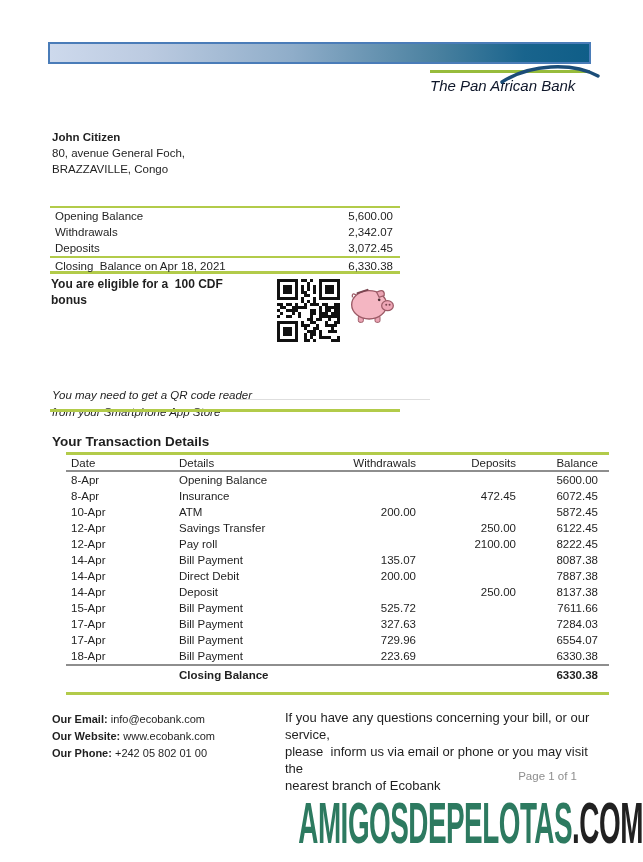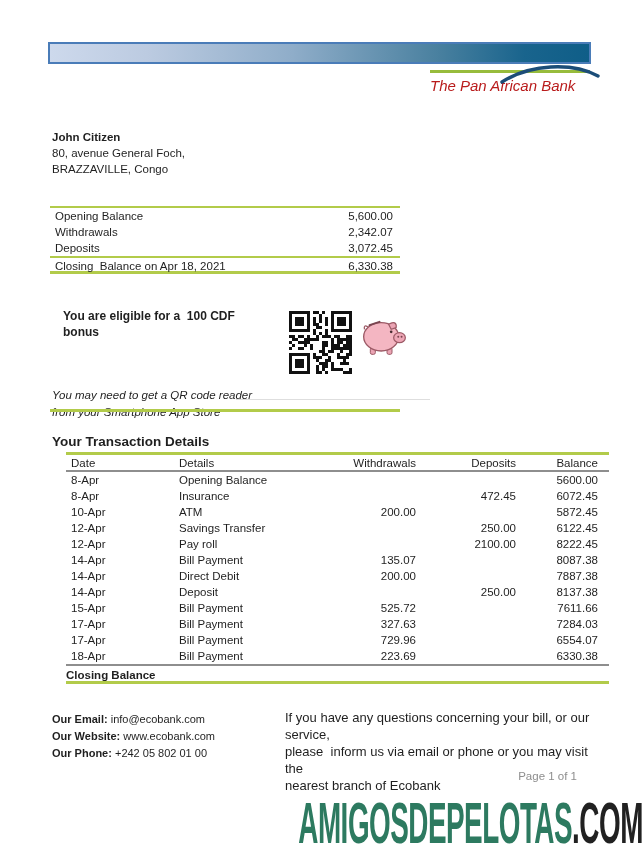--- a/index.html
+++ b/index.html
@@ -13,34 +13,34 @@
   .header-bar { position:absolute; left:48px; top:42px; width:543px; height:22px;
     border:2px solid #4a7cb8;
     background:linear-gradient(90deg,#cdd9ec 0%,#bccbe1 18%,#8fadc9 45%,#49809f 72%,#19648d 88%,#0f5e88 100%); }
 
   
   .logo { position:absolute; left:430px; top:68px; width:166px; }
   .logo-word { position:relative; font-size:38px; font-weight:bold; font-style:italic;
     letter-spacing:-2px; color:#1c4d78; line-height:42px; }
   .logo-swoosh { position:absolute; right:-4px; top:-6px; }
   .logo-rule { width:160px; height:3px; background:#97bc3c; margin-top:2px; }
-  .logo-tagline { font-size:15px; font-style:italic; color:#b91c1c; margin-top:4px; letter-spacing:0px; }
+  .logo-tagline { font-size:15px; font-style:italic; color:#0f172a; margin-top:4px; letter-spacing:0px; }
 
   
   .customer { position:absolute; left:52px; top:129px; font-size:11.5px; line-height:16px; }
   .customer-name { font-weight:bold; }
 
   
   .summary { position:absolute; left:50px; top:206px; width:350px; font-size:11.5px; border-top:2px solid #b2cb4a; }
   .summary-row { display:flex; justify-content:space-between; height:16px; line-height:16px; padding:0 7px 0 5px; }
   .summary-sep { height:2px; background:#b2cb4a; }
   .summary-close { border-bottom:3px solid #b2cb4a;gap:8px; }
 
   
-  .promo { position:absolute; left:63px; top:276px; width:350px; font-size:12px;margin-top:32px; }
+  .promo { position:absolute; left:51px; top:276px; width:350px; font-size:12px; }
   .promo-heading div { font-weight:bold; line-height:16px; }
   .promo-body { margin-top:2px; }
   .promo-body div { line-height:17px; }
   .qr-box { position:absolute; left:226px; top:3px; width:63px; height:63px; }
   .piggy-box { position:absolute; left:294px; top:6px; width:50px; height:44px; }
 
   .note { position:absolute; left:52px; top:387px; font-size:11.5px; font-style:italic; line-height:16.5px; }
   .note-extender { position:absolute; left:236px; top:399px; width:194px; height:1px; background:#dedede; }
   .promo-bottom-rule { position:absolute; left:50px; top:409px; width:350px; height:3px; background:#b2cb4a; }
 
@@ -48,21 +48,21 @@
   .txn-title { position:absolute; left:52px; top:434px; font-size:13.5px; font-weight:bold; }
   .txn-table { position:absolute; left:50px; top:452px; width:543px; font-size:11.5px; border-top:3px solid #b2cb4a;margin-left:16px; }
   .txn-row { display:flex; height:16px; line-height:16px; }
   .txn-header { border-bottom:2px solid #8e8e8e; height:17px; line-height:16px; }
   .cell { overflow:hidden; }
   .c-date { width:113px; padding-left:5px; }
   .c-details { width:130px; }
   .c-with { width:107px; text-align:right; }
   .c-dep { width:100px; text-align:right; }
   .c-bal { flex:1; text-align:right; padding-right:11px; }
-  .txn-close { border-top:2px solid #8e8e8e; border-bottom:3px solid #b2cb4a; font-weight:bold; height:20px; line-height:18px;flex-direction:column; }
+  .txn-close { border-top:2px solid #8e8e8e; border-bottom:3px solid #b2cb4a; font-weight:bold; height:31px; line-height:18px; }
 
   
   .footer-left { position:absolute; left:52px; top:711px; font-size:11px; line-height:17px; }
   .f-label { font-weight:bold; }
   .footer-right { position:absolute; left:285px; top:709px; width:312px; font-size:13px; line-height:17px; }
   .page-indicator { position:absolute; left:400px; top:770px; width:177px; text-align:right;
     font-size:11.5px; color:#8e8e8e; }
 
   
   .watermark { position:absolute; right:0px; top:794px; white-space:nowrap;

